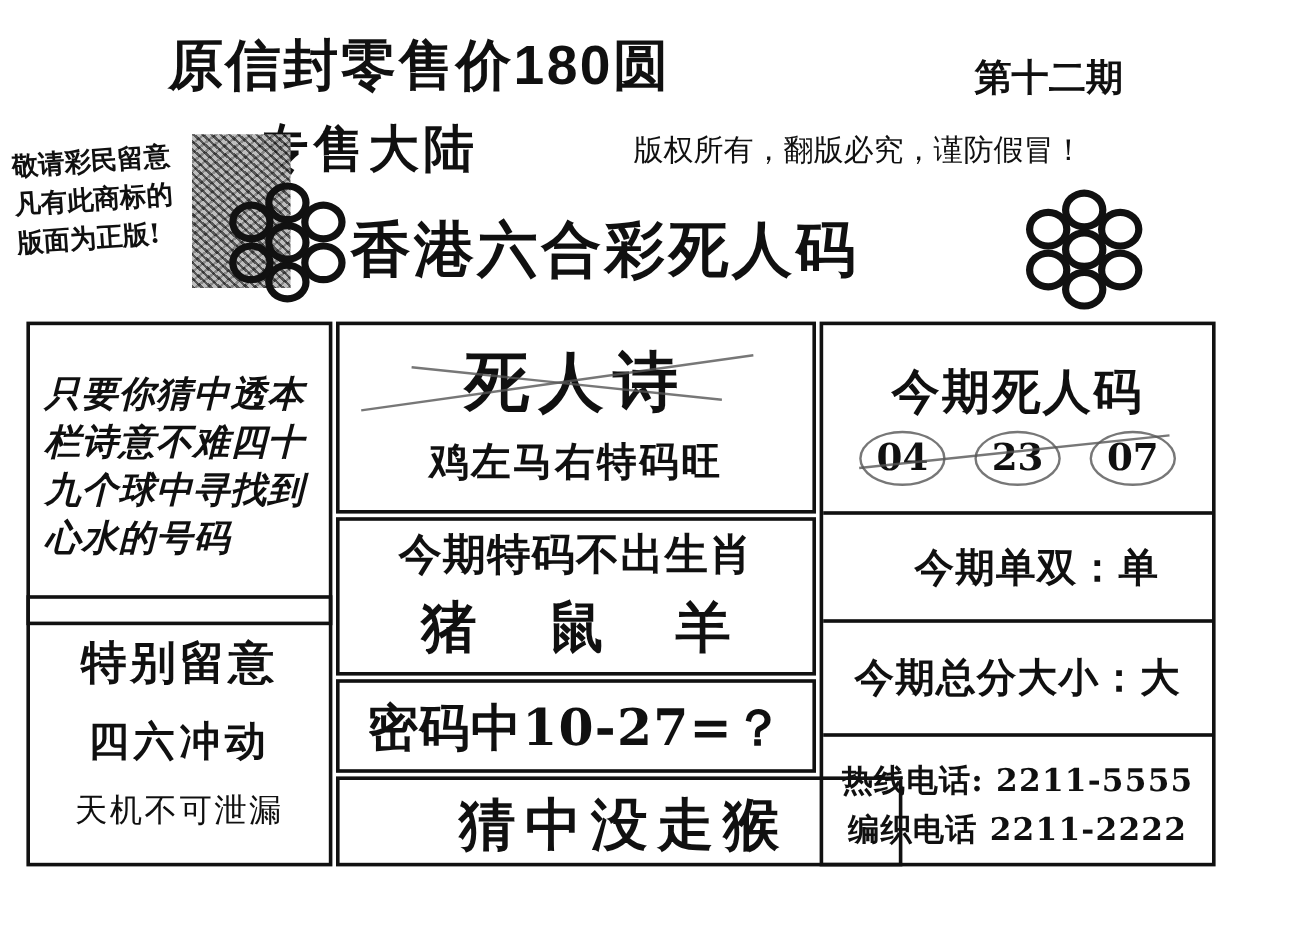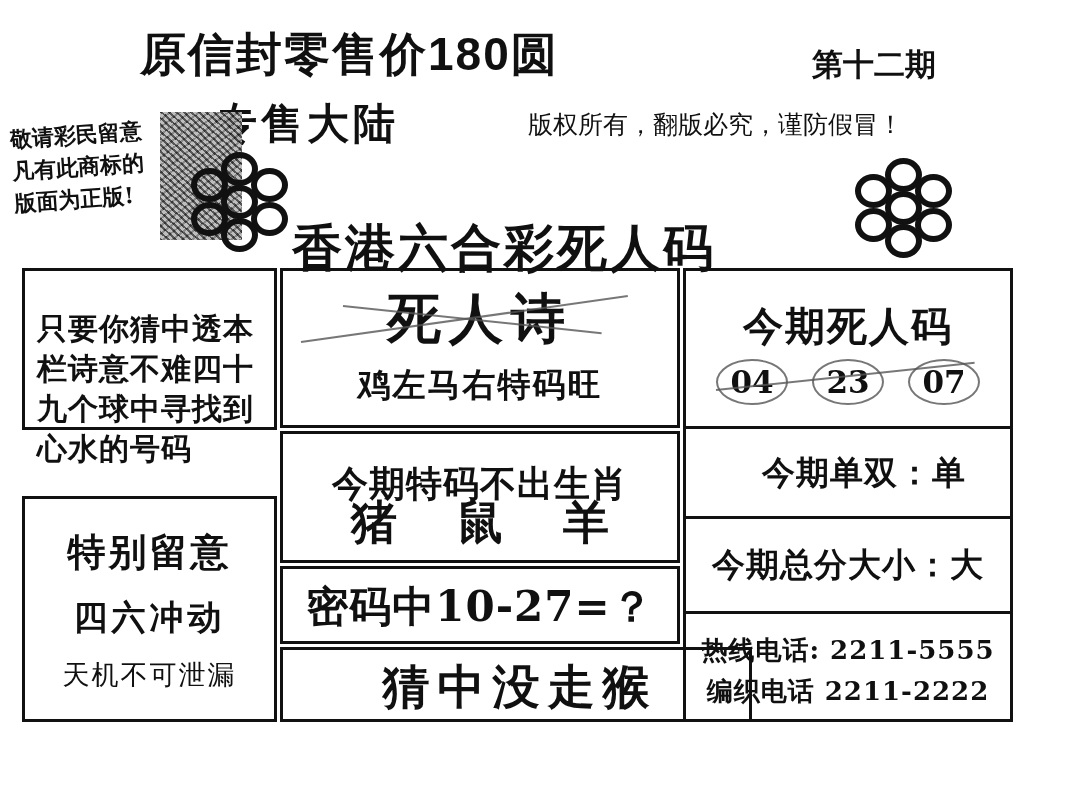--- a/index.html
+++ b/index.html
@@ -90,21 +90,20 @@
 
   .hdr-title {
     position: absolute;
     left: 292px;
     top: 175px;
     font-size: 50px;
     font-weight: bold;
     letter-spacing: 3px;
     white-space: nowrap;
     font-family: Liberation Serif, serif;
-    margin-top: 40px;
   }
 
   
   .flower { position: absolute; width: 108px; height: 100px; }
   .flower .c {
     position: absolute;
     width: 37px; height: 34px;
     border: 6px solid #111;
     border-radius: 50%;
     box-sizing: border-box;
@@ -122,21 +121,21 @@
   
   .box {
     position: absolute;
     border: 3px solid #111;
     box-sizing: border-box;
     font-family: "DejaVu Serif", "Liberation Serif", serif;
   }
 
   
   .box-left-poem {
-    left: 22px; top: 268px; width: 255px; height: 162px;
+    left: 22px; top: 268px; width: 255px; height: 253px; font-style: italic;
   }
   .box-left-poem .txt {
     position: absolute;
     left: 12px; top: 38px;
     width: 232px;
     font-size: 30px;
     line-height: 40px;
     font-weight: bold;
     letter-spacing: 1px;
   }
@@ -186,21 +185,21 @@
     font-size: 33px;
     font-weight: bold;
     letter-spacing: 2px;
   }
 
   .box-mid-zodiac {
     left: 280px; top: 431px; width: 400px; height: 132px;
   }
   .zodiac-title {
     position: absolute;
-    left: 0; right: 0; top: 26px;
+    left: 0; right: 0; top: 4px;
     text-align: center;
     font-size: 36px;
     font-weight: bold;
     letter-spacing: 1px;
   }
   .zodiac-list {
     position: absolute;
     left: 0; right: 0; top: 58px;
     text-align: center;
     font-size: 46px;

